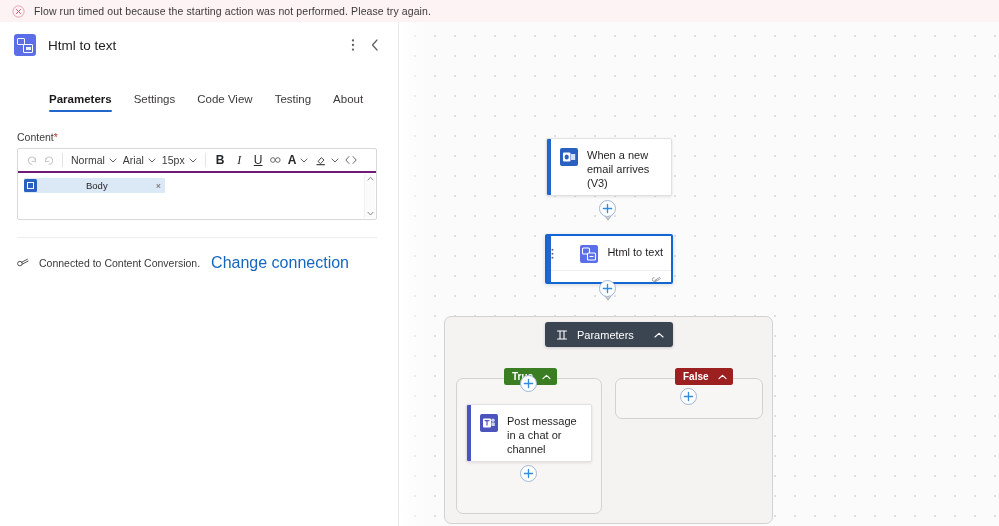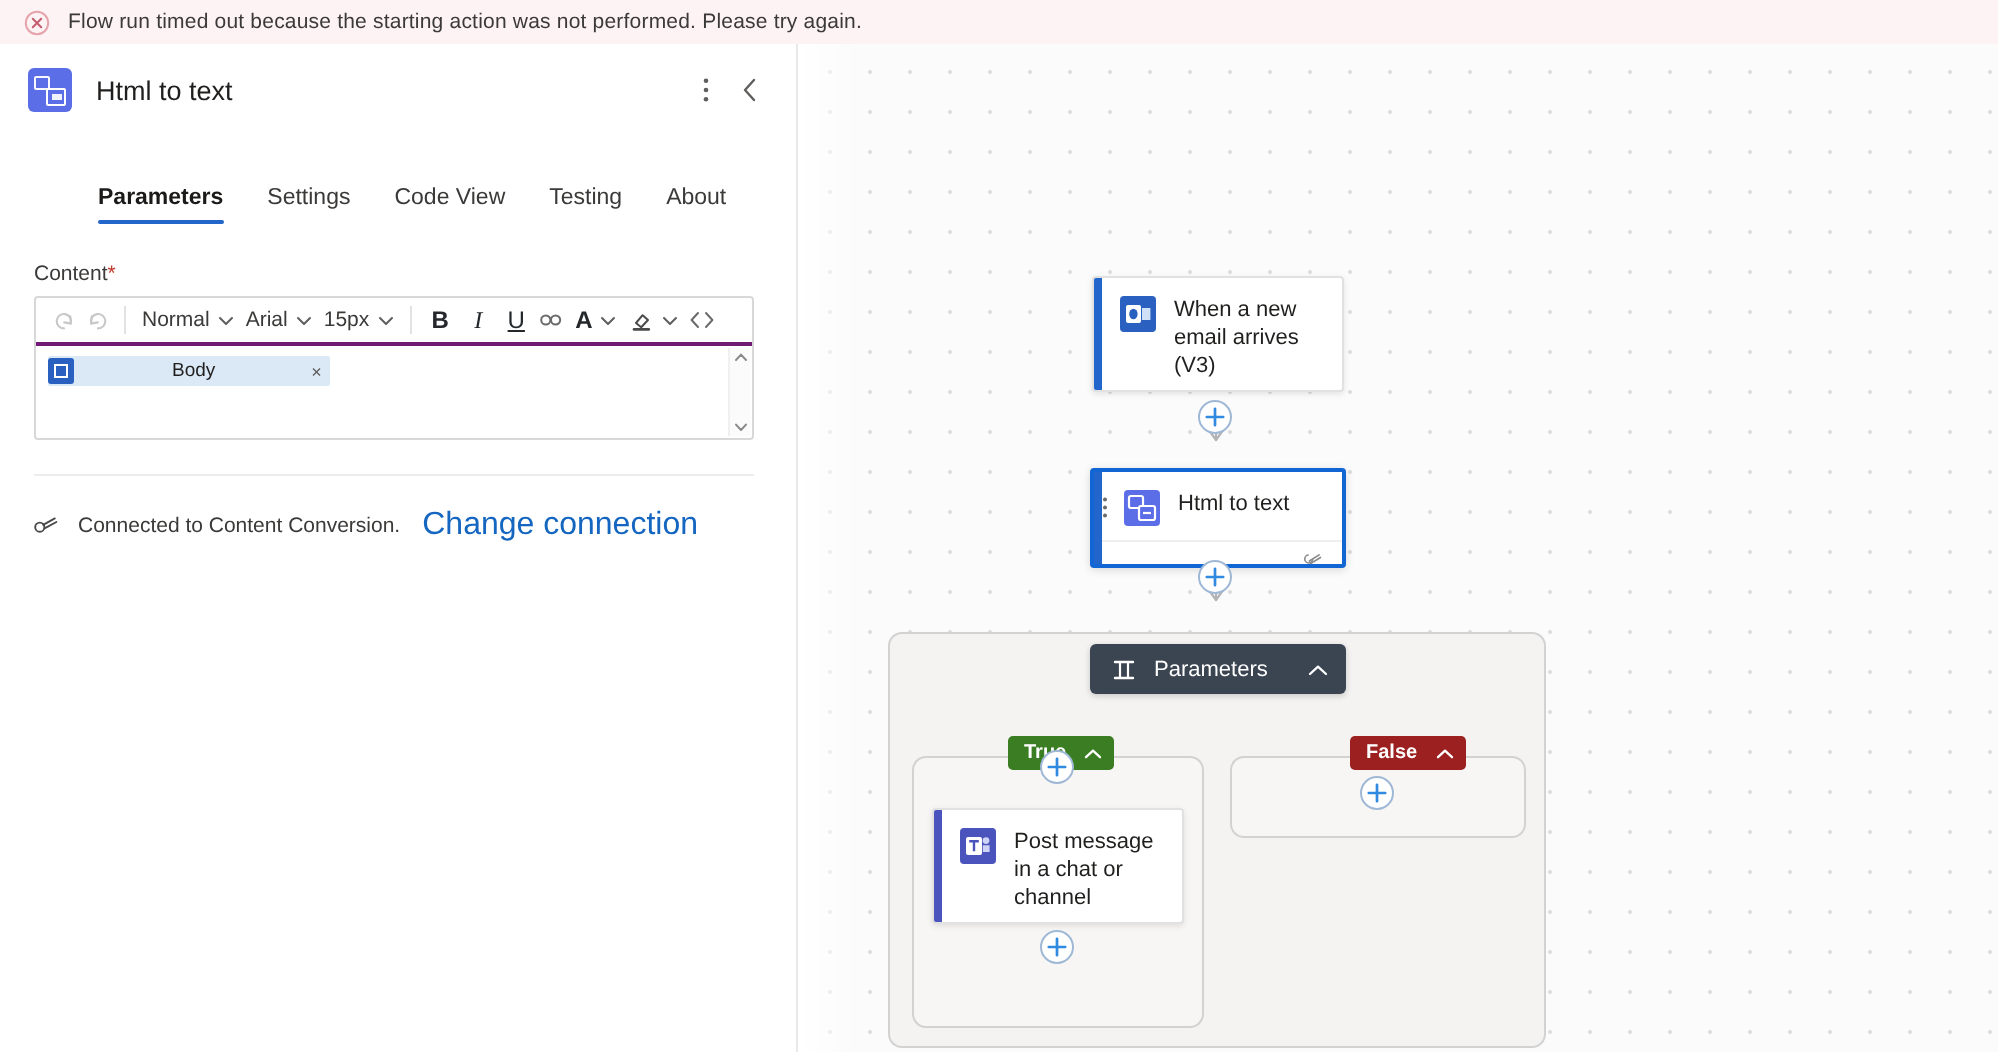--- a/index.html
+++ b/index.html
@@ -316,20 +316,21 @@
   }
   .node .accent {
     position: absolute;
     left: 0; top: 0; bottom: 0;
     width: 3.5px;
   }
   .node-main {
     display: flex;
     align-items: flex-start;
     padding: 9px 8px 7px 13px;
+    justify-content: flex-end;
   }
   .node-icon {
     width: 18px; height: 18px;
     flex: 0 0 18px;
     border-radius: 2px;
     margin-right: 9px;
     position: relative;
   }
   .node-title {
     font-size: 11px;

